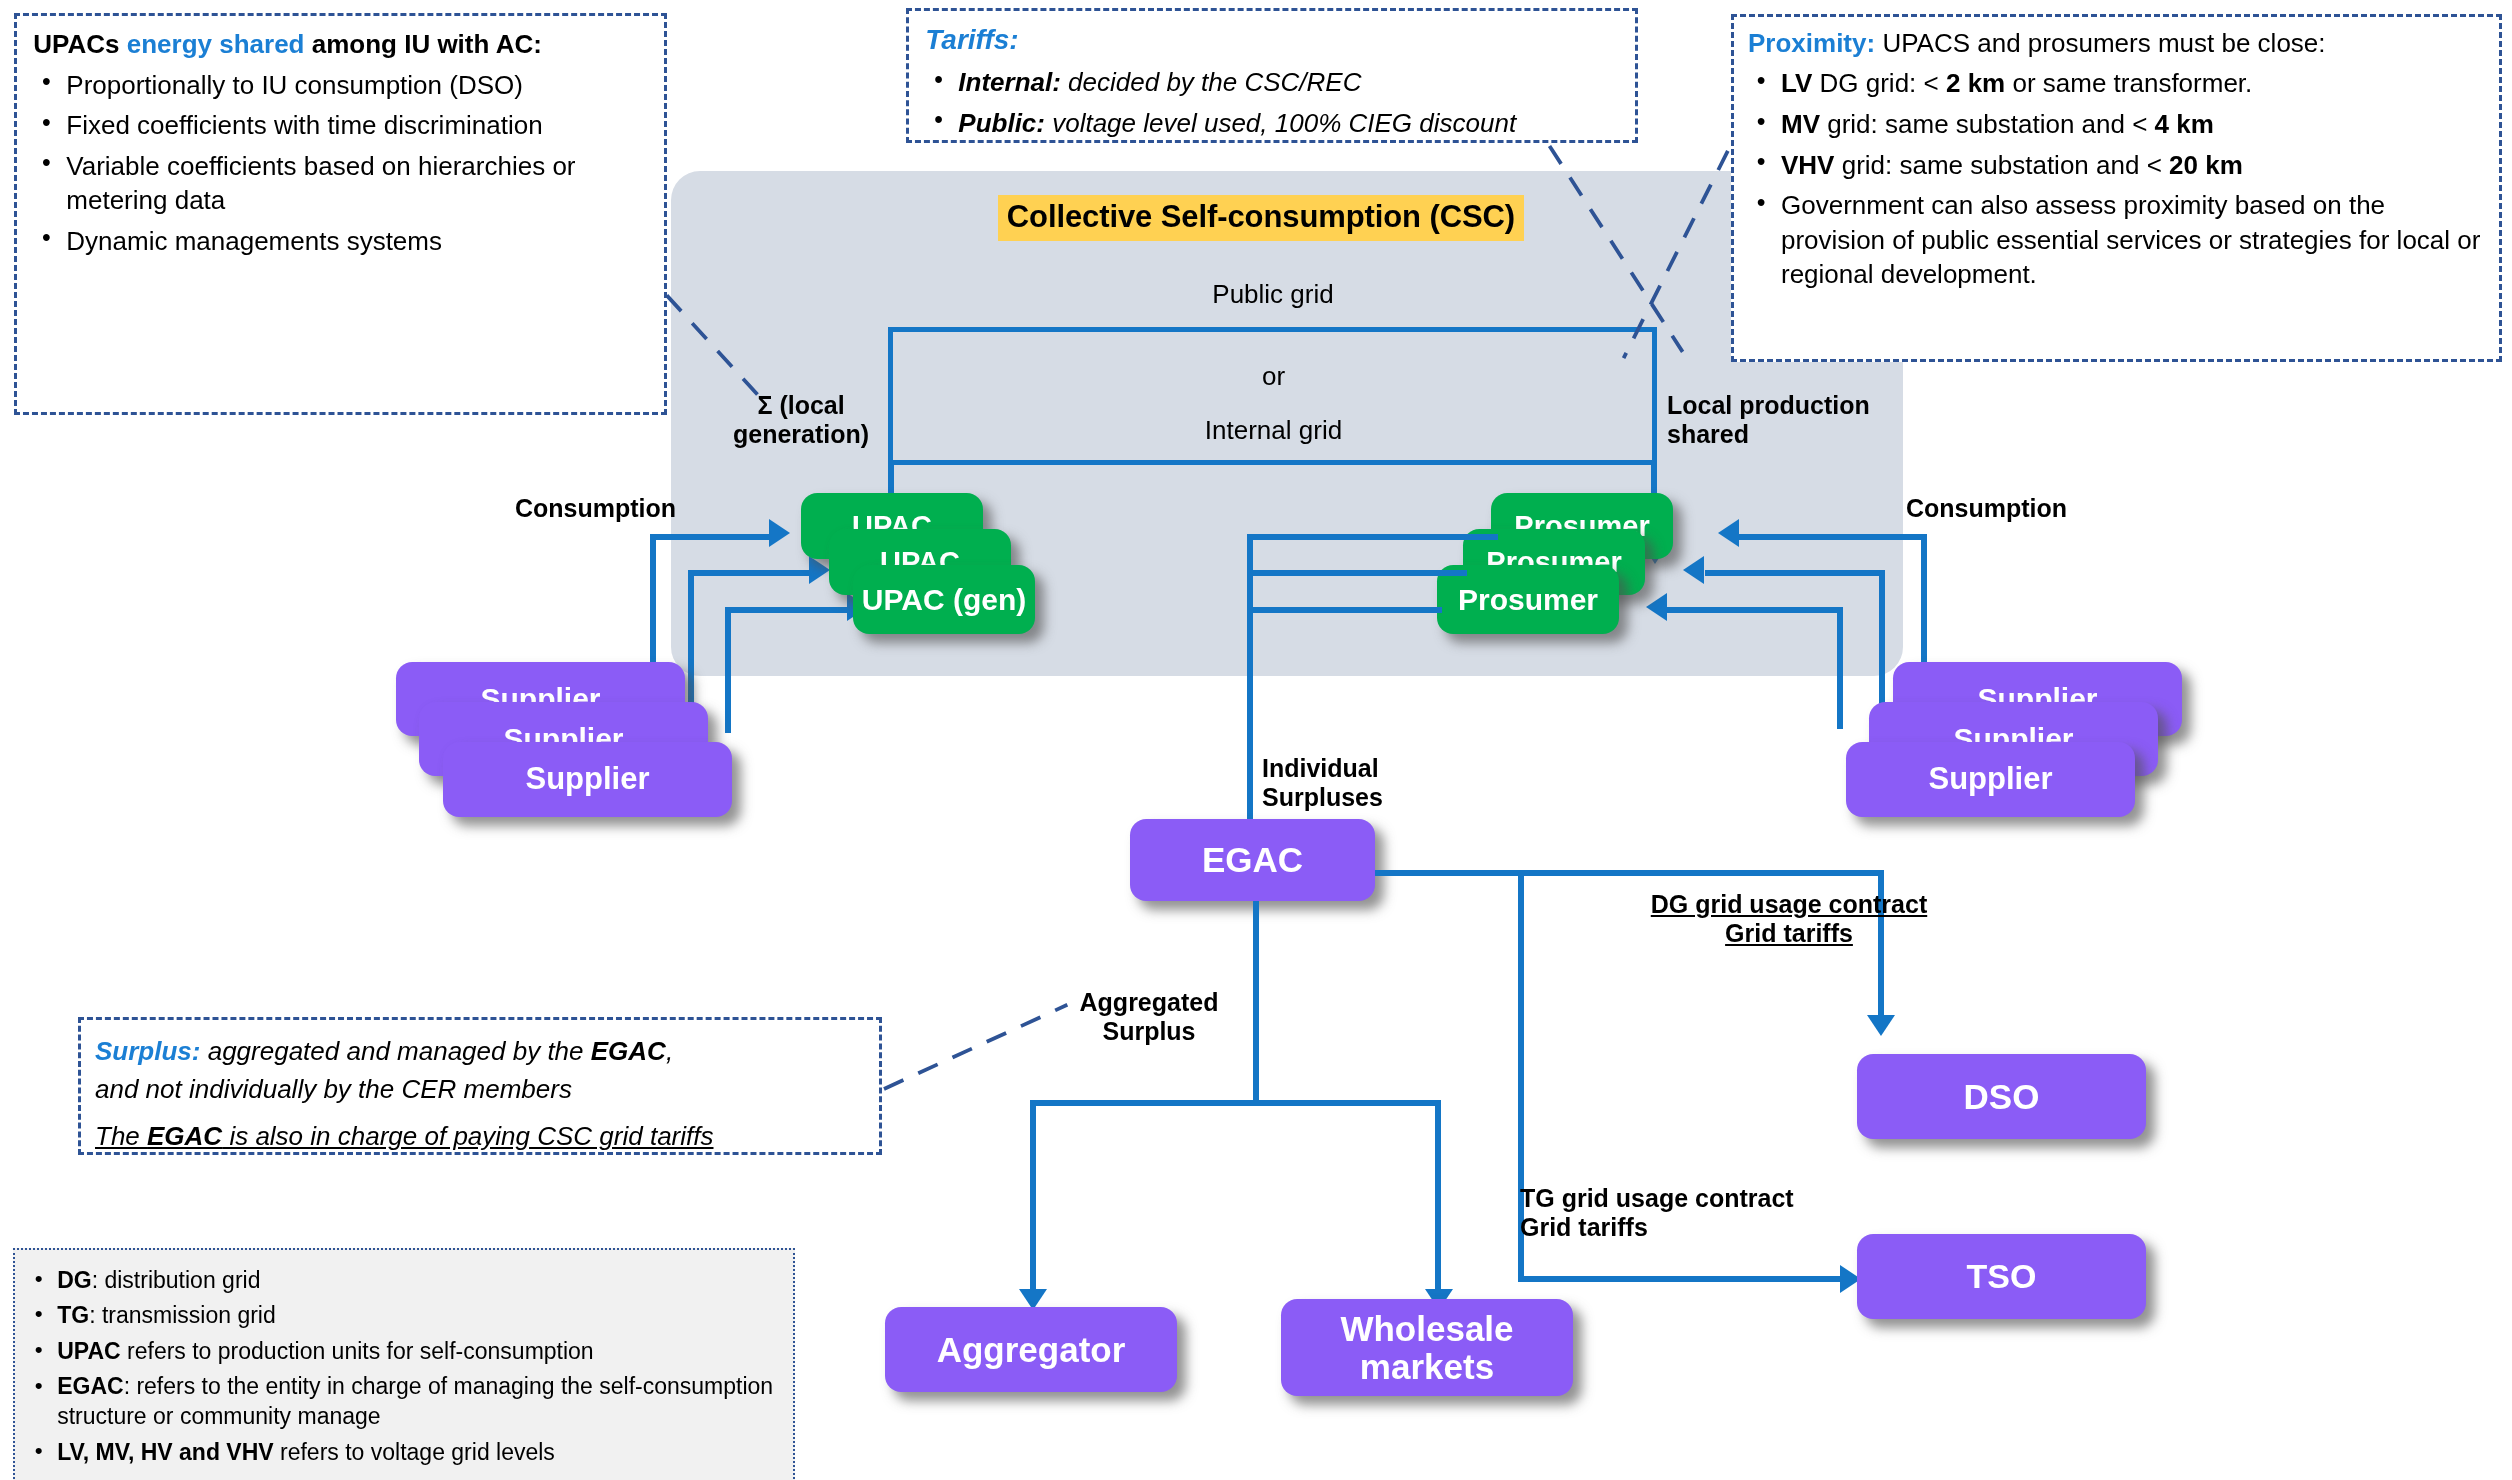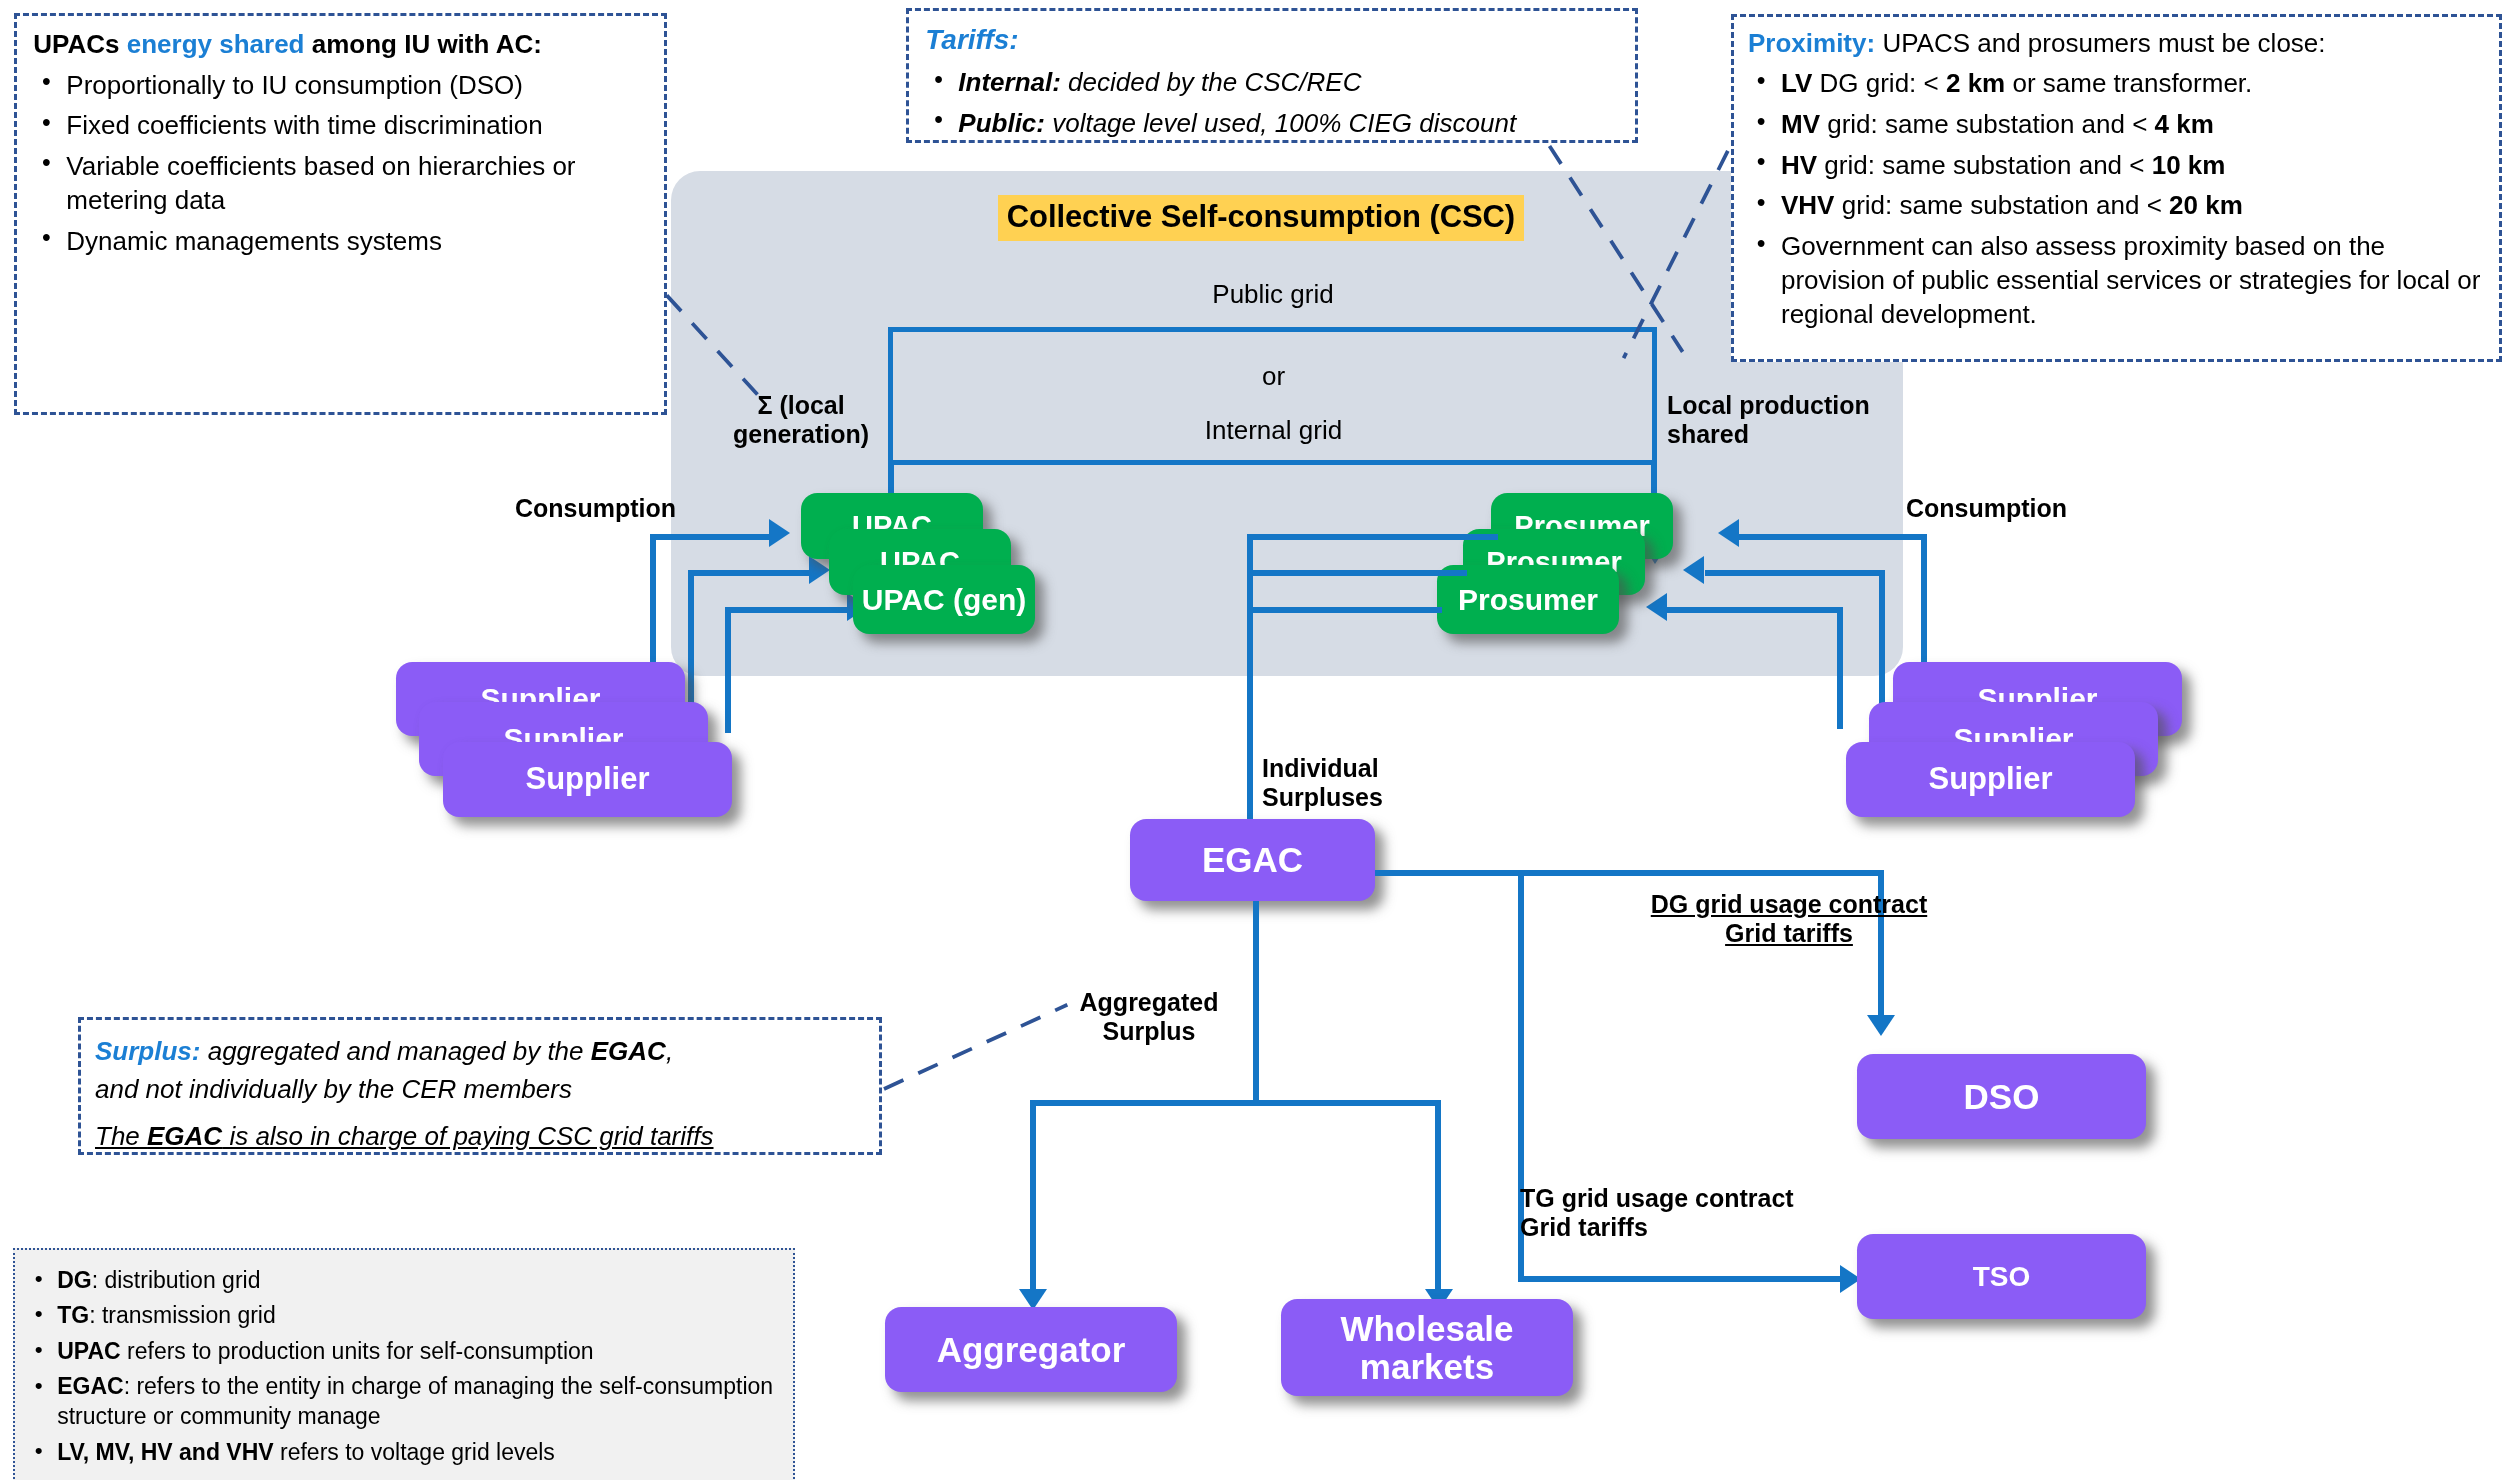--- a/index.html
+++ b/index.html
@@ -235,21 +235,21 @@
   </div>
   <div class="node blue" style="left:1857px;top:1030px;width:289px;height:85px;font-size:35px;margin-top:24px;">DSO</div>
 
   <div class="v-line" style="left:1518px;top:870px;height:411px;"></div>
   <div class="h-line" style="left:1518px;top:1276px;width:327px;"></div>
   <div class="arrow-r" style="left:1840px;top:1265px;"></div>
   <div class="flow-lbl" style="left:1520px;top:1184px;">
     <div>TG grid usage contract</div>
     <div>Grid tariffs</div>
   </div>
-  <div class="node blue" style="left:1857px;top:1234px;width:289px;height:85px;font-size:28px;">TSO</div>
+  <div class="node blue" style="left:1857px;top:1234px;width:289px;height:85px;font-size:34px;">TSO</div>
 
   <div class="v-line" style="left:1253px;top:901px;height:204px;"></div>
   <div class="h-line" style="left:1030px;top:1100px;width:411px;"></div>
   <div class="v-line" style="left:1030px;top:1100px;height:195px;"></div>
   <div class="arrow-d" style="left:1019px;top:1289px;"></div>
   <div class="v-line" style="left:1435px;top:1100px;height:195px;"></div>
   <div class="arrow-d" style="left:1425px;top:1289px;"></div>
 
   <div class="flow-lbl" style="left:1061px;top:988px;text-align:center;width:176px;">
     <div>Aggregated</div>
@@ -291,23 +291,20 @@
       <span class="blue-txt">Proximity:</span><span> UPACS and prosumers must be close:</span>
     </div>
     <ul>
       <li>
         <span class="b">LV</span><span> DG grid:  &lt; </span><span class="b">2 km</span><span> or same transformer.</span>
       </li>
       <li>
         <span class="b">MV</span><span> grid: same substation and &lt; </span><span class="b">4 km</span><span></span>
       </li>
       <li>
-        <span class="b">HV</span><span> grid: same substation and &lt; </span><span class="b">10 km</span><span></span>
-      </li>
-      <li>
         <span class="b">VHV</span><span> grid: same substation and &lt; </span><span class="b">20 km</span><span></span>
       </li>
       <li>Government can also assess proximity based on the provision of public essential services or strategies for local or regional development.</li>
     </ul>
   </div>
 
   <div class="note" style="left:78px;top:1017px;width:804px;height:138px;font-size:26px;padding:10px 14px;">
     <div class="ital" style="margin:3.8px 0;">
       <span class="blue-txt ital">Surplus:</span><span> aggregated and managed by the </span><span class="b">EGAC</span><span>,</span>
     </div>

